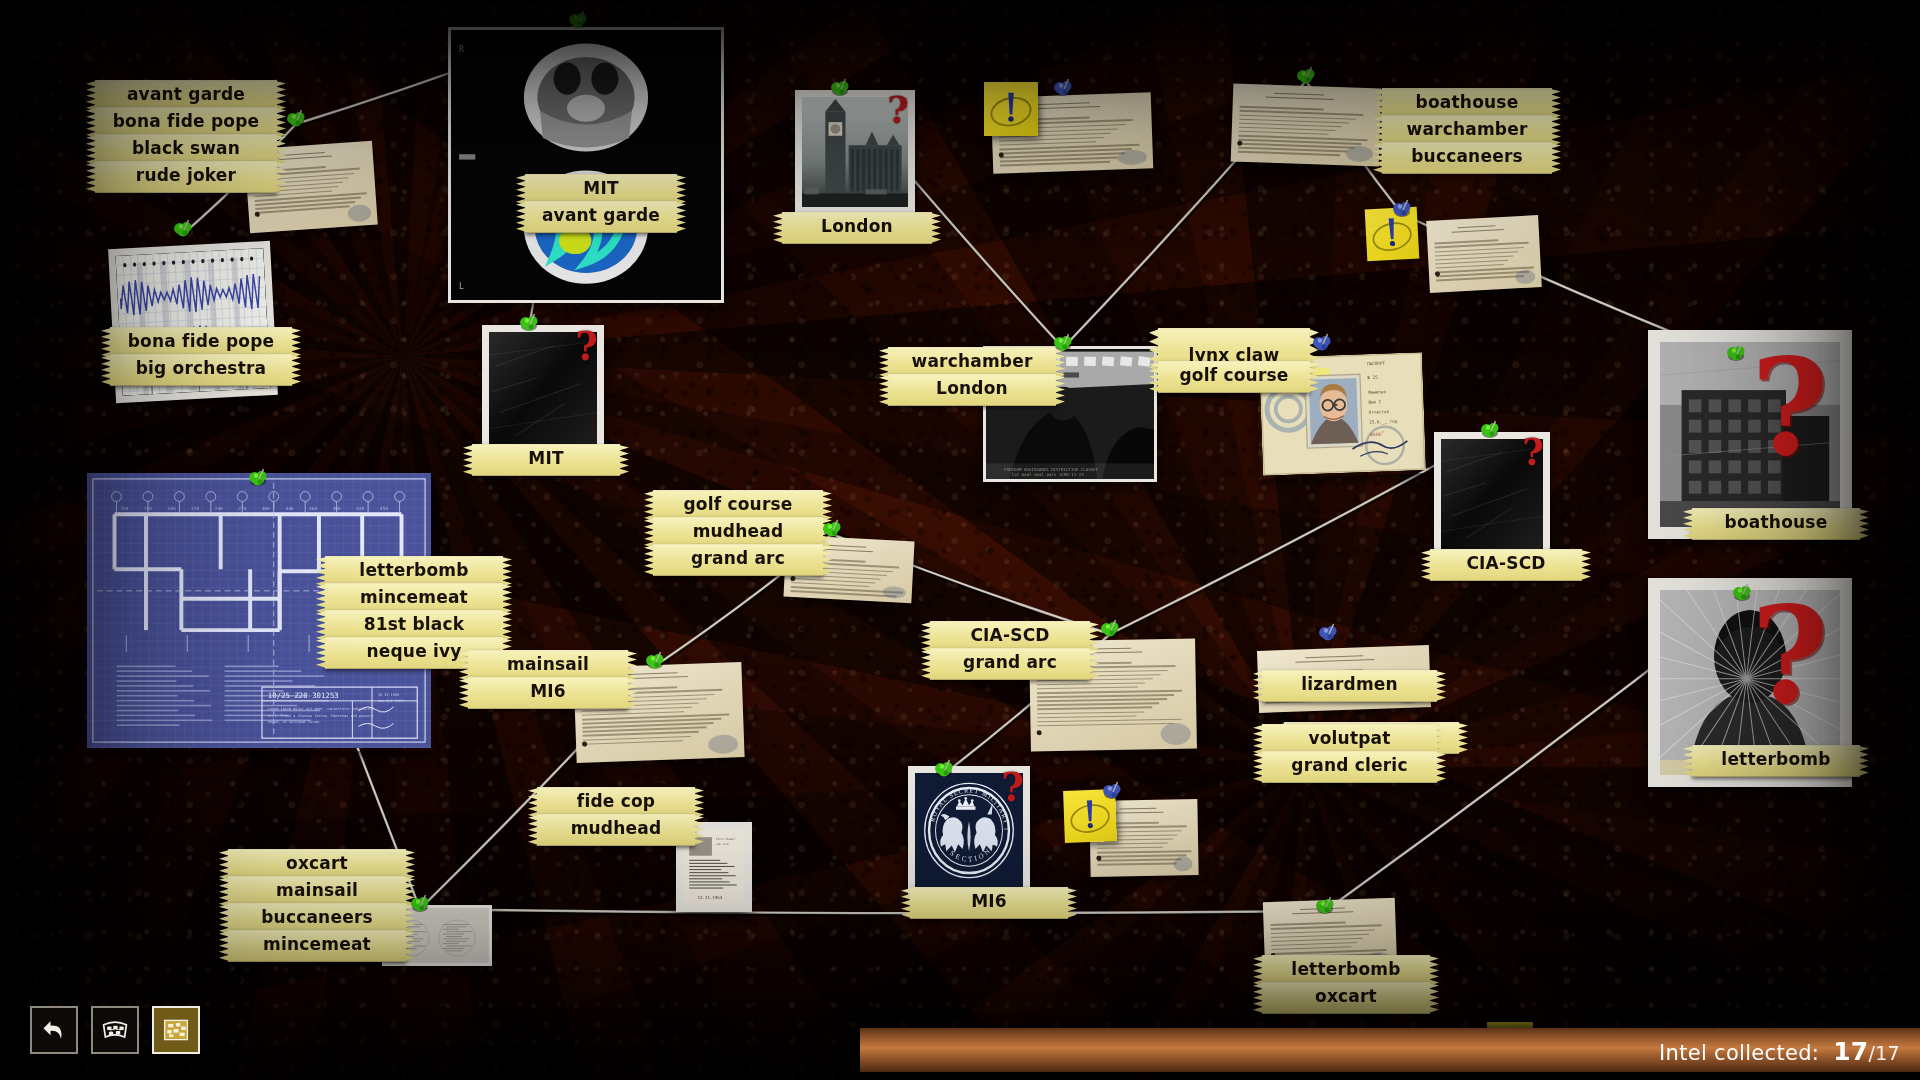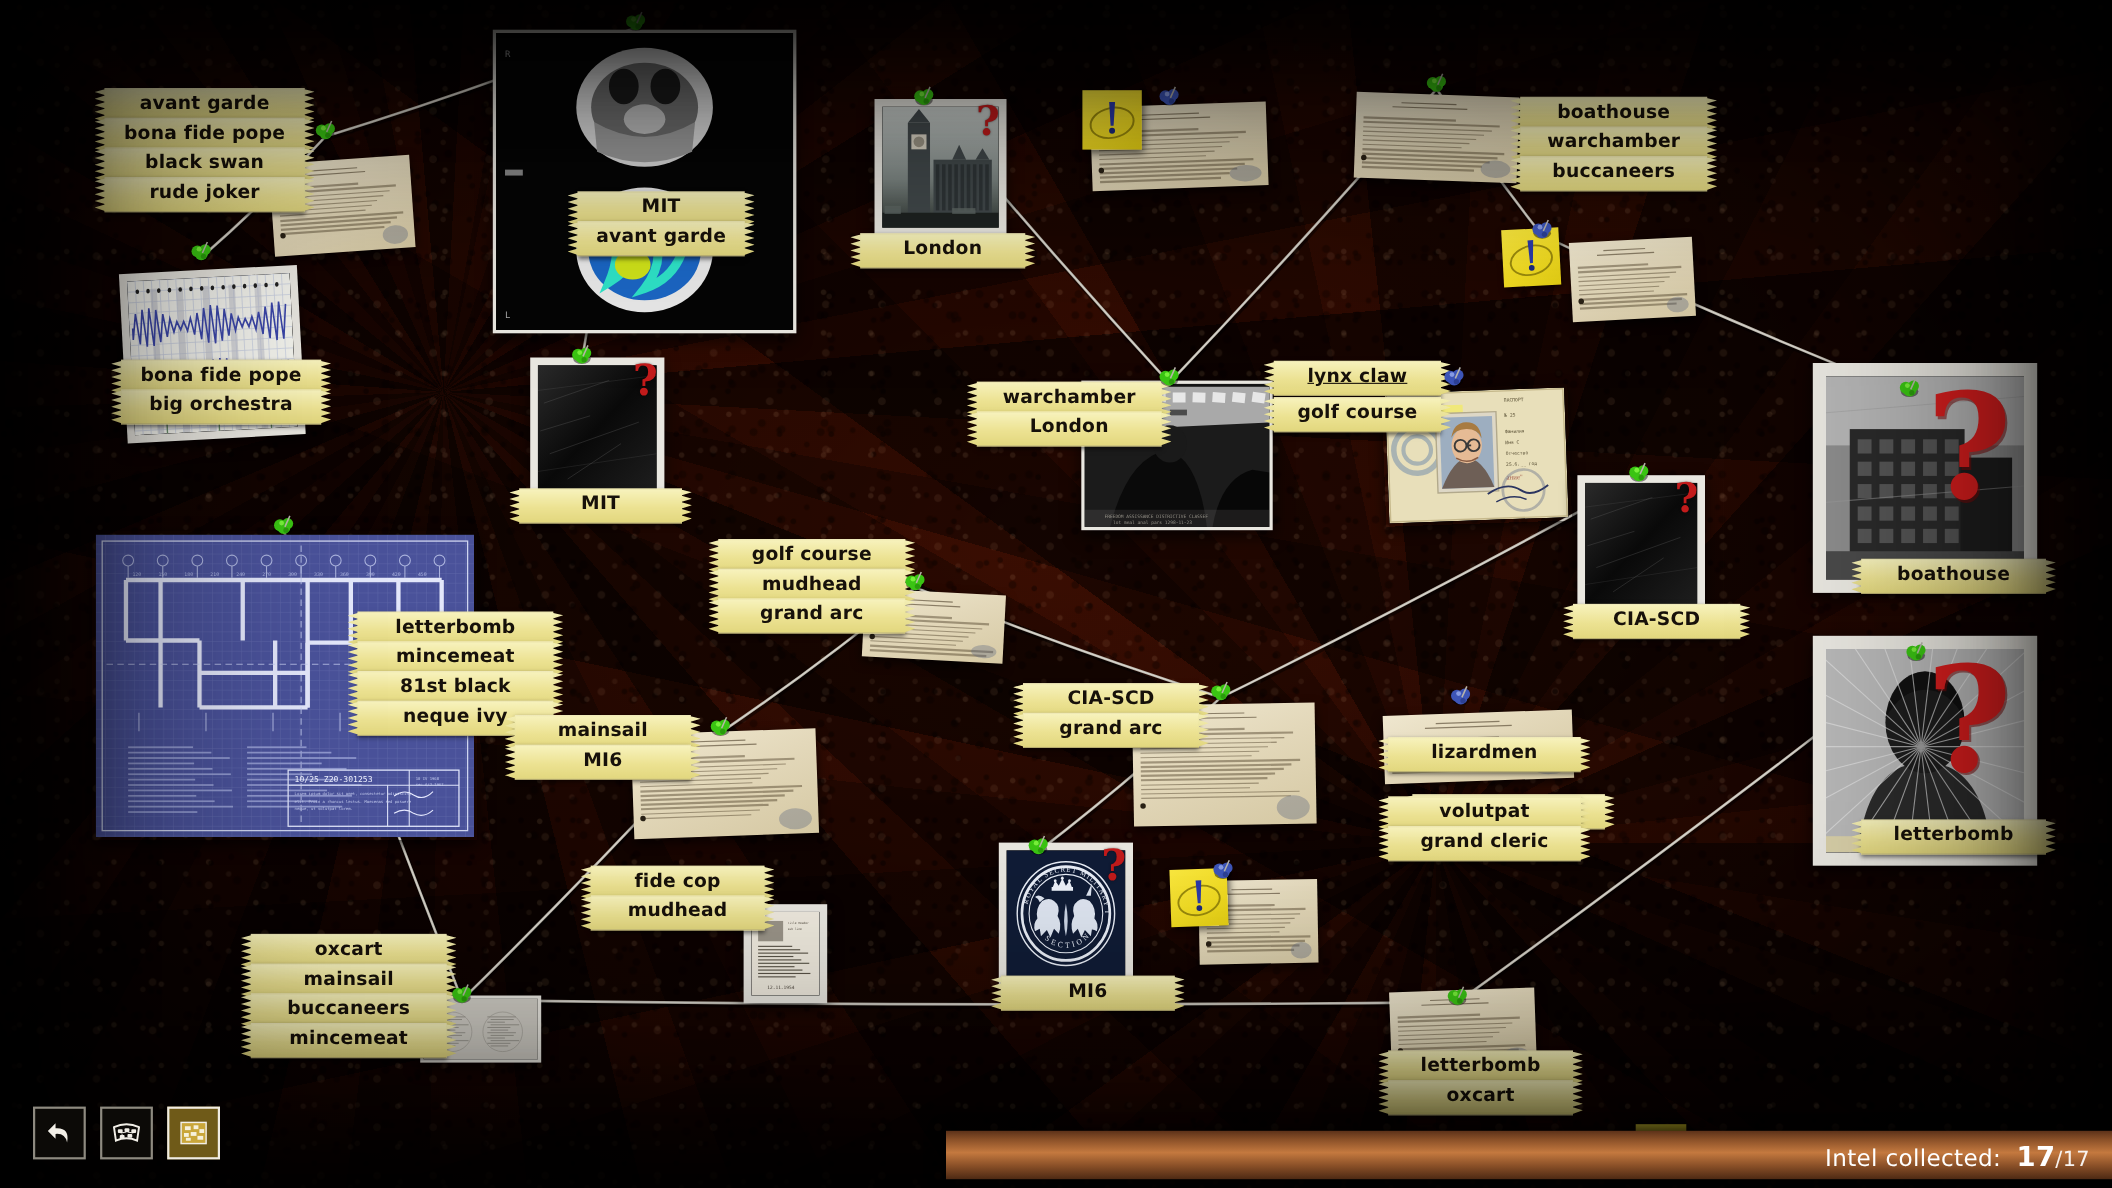--- a/index.html
+++ b/index.html
@@ -479,21 +479,21 @@
               <line x1="48" y1="48" x2="72.8223420929775" y2="-17.45113698797904"></line>
               <line x1="48" y1="48" x2="87.76453227118088" y2="-9.608870612555961"></line>
               <line x1="48" y1="48" x2="100.39575237197705" y2="1.5814139231443107"></line>
               <line x1="48" y1="48" x2="109.9819217957247" y2="15.469377956936214"></line>
               <line x1="48" y1="48" x2="115.96592721982364" y2="31.247903499870954"></line>
             </g>
   <rect y="92" width="100" height="8" fill="#d8cfa8"></rect>
   </svg></div>
         <div class="qmark" style="right: 23px; top: 11px; font-size: 133px; color: rgb(214, 30, 30); text-shadow: rgba(120, 10, 10, 0.55) 2px 2px 0px;">?</div>
       </div>
-      <div class="polaroid" style="left: 84px; top: 483px; padding: 3px; transform: rotate(0deg); background: rgba(0, 0, 0, 0); box-shadow: rgba(0, 0, 0, 0.7) 0px 4px 12px;">
+      <div class="polaroid" style="left: 84px; top: 470px; padding: 3px; transform: rotate(0deg); background: rgba(0, 0, 0, 0); box-shadow: rgba(0, 0, 0, 0.7) 0px 4px 12px;">
         <div class="photo" style="width: 344px; height: 275px;"><svg viewBox="0 0 350 280" width="344" height="275" preserveAspectRatio="none">
   <rect width="350" height="280" fill="#4a529a"></rect>
   <g stroke="#6f77b5" stroke-width=".5" opacity=".55">
               <line x1="0" y1="0" x2="0" y2="280"></line>
               <line x1="9" y1="0" x2="9" y2="280"></line>
               <line x1="18" y1="0" x2="18" y2="280"></line>
               <line x1="27" y1="0" x2="27" y2="280"></line>
               <line x1="36" y1="0" x2="36" y2="280"></line>
               <line x1="45" y1="0" x2="45" y2="280"></line>
               <line x1="54" y1="0" x2="54" y2="280"></line>
@@ -1021,21 +1021,21 @@
       </div>
       <div class="lbl" style="left: 1382px; top: 142px; width: 170px; height: 25px; padding-top: 5px; font-size: 17px;">
         <span>buccaneers</span>
       </div>
       <div class="lbl" style="left: 888px; top: 347px; width: 168px; height: 25px; padding-top: 5px; font-size: 17px;">
         <span>warchamber</span>
       </div>
       <div class="lbl" style="left: 888px; top: 374px; width: 168px; height: 25px; padding-top: 5px; font-size: 17px;">
         <span>London</span>
       </div>
-      <div class="lbl" style="left: 1158px; top: 328px; width: 152px; height: 25px; padding-top: 5px; font-size: 17px; text-decoration: underline;">
+      <div class="lbl" style="left: 1158px; top: 328px; width: 152px; height: 25px; padding-top: 18px; font-size: 17px;">
         <span>lynx claw</span>
       </div>
       <div class="lbl" style="left: 1158px; top: 361px; width: 152px; height: 25px; padding-top: 5px; font-size: 17px;">
         <span>golf course</span>
       </div>
       <div class="lbl" style="left: 653px; top: 490px; width: 170px; height: 25px; padding-top: 5px; font-size: 17px;">
         <span>golf course</span>
       </div>
       <div class="lbl" style="left: 653px; top: 517px; width: 170px; height: 25px; padding-top: 5px; font-size: 17px;">
         <span>mudhead</span>

